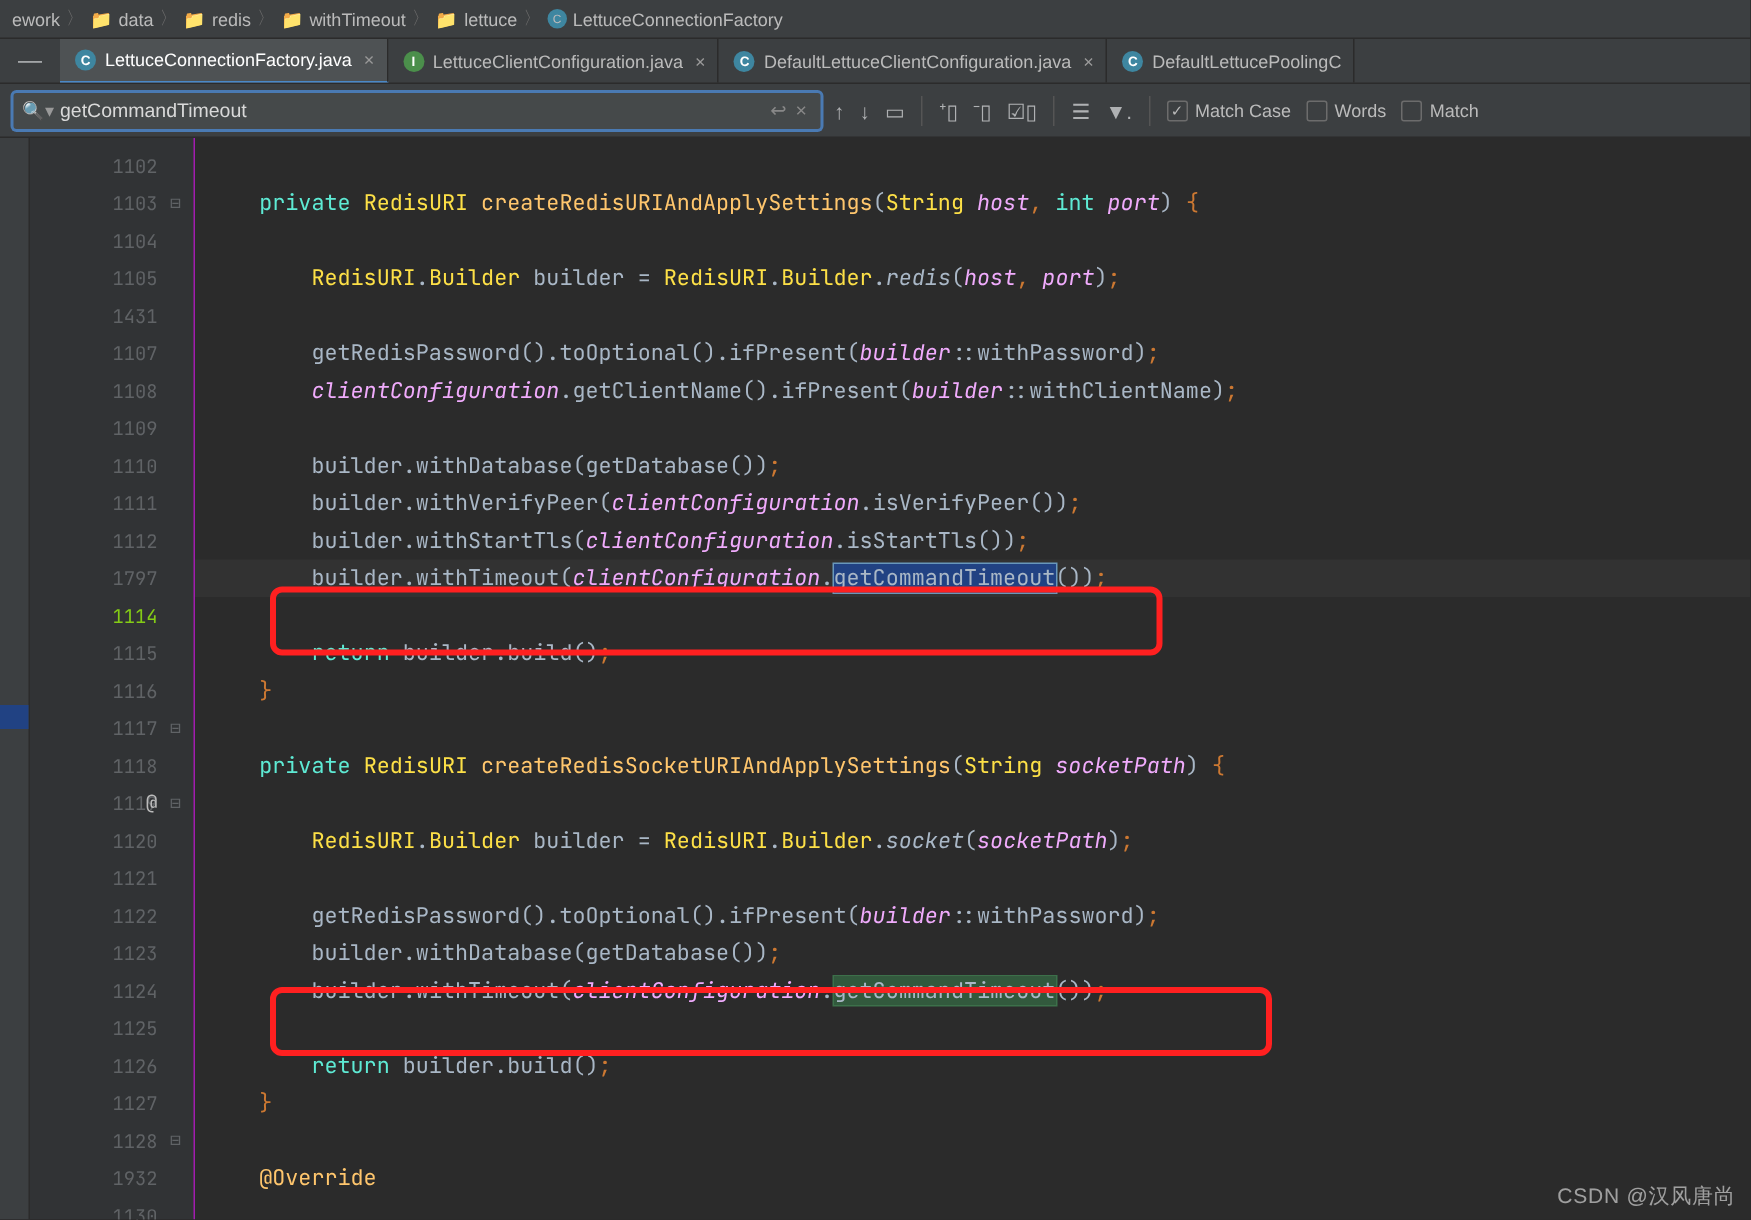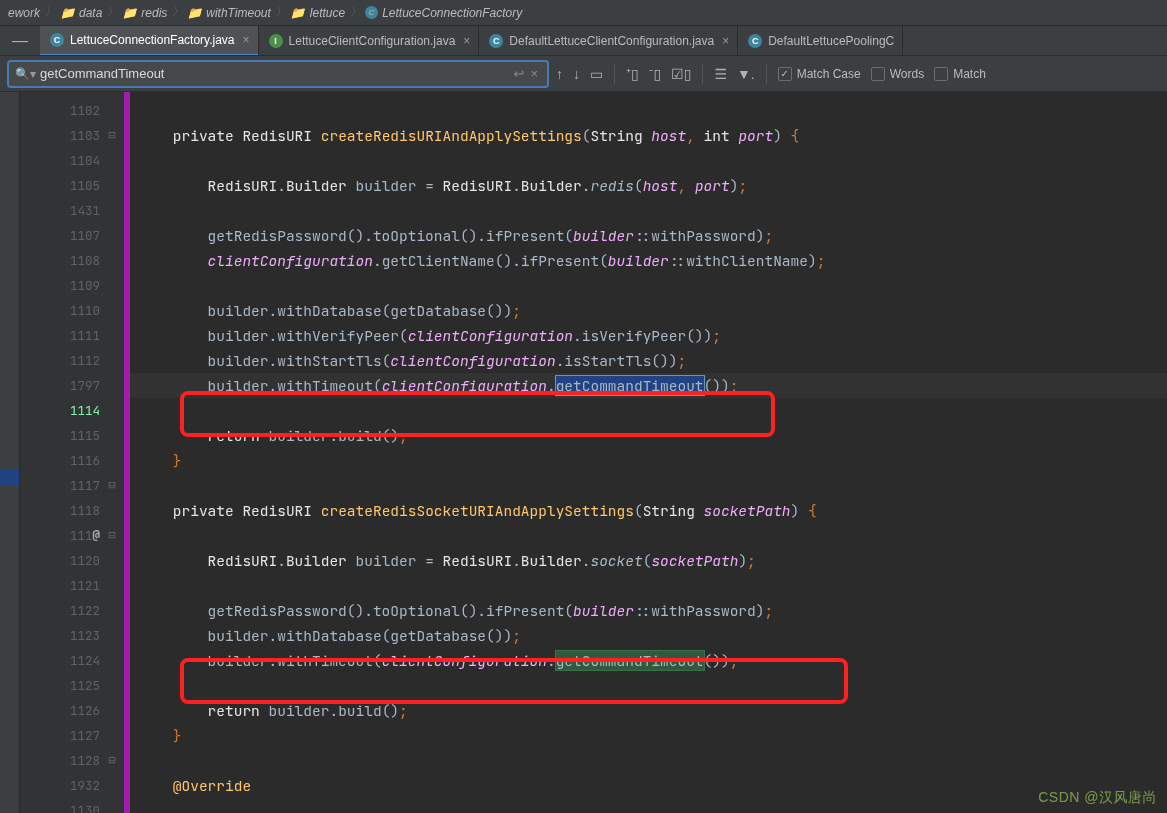--- a/index.html
+++ b/index.html
@@ -6,21 +6,21 @@
   body {
     background:#2b2b2b; color:#a9b7c6;
     font-family:"JetBrains Mono","Consolas","Menlo",monospace;
     font-size:13px; width:1167px; height:813px; overflow:hidden;
   }
   .breadcrumbs {
     display:flex; align-items:center; gap:4px;
     background:#3c3f41; height:26px; padding:0 8px;
     color:#bbbbbb; border-bottom:1px solid #2b2b2b;
     font-family:"Segoe UI",sans-serif; font-size:12px;
-    overflow:hidden; white-space:nowrap;font-style:italic;
+    overflow:hidden; white-space:nowrap;
   }
   .breadcrumbs .sep { color:#6a6a6a; }
   .breadcrumbs .folder-icon { color:#87939a; }
   .tabs {
     display:flex; align-items:center;
     background:#3c3f41; height:30px;
     border-bottom:1px solid #2b2b2b;
     font-family:"Segoe UI",sans-serif; font-size:12px; overflow:hidden;
   }
   .tool-window-btn {
@@ -72,57 +72,57 @@
     width:14px; height:14px; border:1px solid #6c6c6c; border-radius:2px;
     display:flex; align-items:center; justify-content:center; font-size:10px;
   }
   .sb-check .box.checked::after { content:"✓"; color:#bbb; }
   .editor-area { display:flex; height:calc(813px - 26px - 30px - 36px); }
   .left-strip { width:20px; background:#3c3f41; border-right:1px solid #2b2b2b; }
   .left-strip .mark { height:16px; background:#214283; margin-top:378px; }
   .gutter {
     width:110px; background:#313335;
     color:#606366; text-align:right; padding:6px 24px 6px 0;
-    border-right:6px solid #a21caf; position:relative;
+    border-right:1px solid #a21caf; position:relative;
   }
   .gutter .ln { height:25px; line-height:25px; font-size:12.5px; }
-  .gutter .ln.current { color:#86efac; }
+  .gutter .ln.current { color:#84cc16; }
   .gutter .fold {
     position:absolute; right:6px; width:12px; height:12px;
     color:#606366; font-size:12px; text-align:center; line-height:12px;
   }
   .gutter .at { position:absolute; right:24px; font-size:13px; color:#bbb; }
   .code {
     flex:1; padding:6px 0; position:relative; overflow:hidden;
   }
   .code .line {
     height:25px; line-height:25px; white-space:pre; padding-left:8px;
     font-size:14.5px;
   }
   .code .line.current { background:#323232; }
-  .kw  { color:#e5e5e5; }
-  .typ { color:#e5e5e5;margin-top:44px; }
+  .kw  { color:#5eead4; }
+  .typ { color:#fde047;margin-top:44px; }
   .mtd { color:#ffc66d;margin-top:28px; }
   .fld { color:#f0abfc; font-style:italic; }
   .stat{ color:#a9b7c6; font-style:italic; }
   .punc{ color:#cc7832; }
   .norm{ color:#a9b7c6; }
   .hl-sel {
     background:#214283; outline:1px solid #6897bb;
   }
   .hl-match {
     background:#32593d; outline:1px solid #3c704a;
   }
   .red-box {
     position:absolute; border:4px solid #ff2020; border-radius:8px;
     pointer-events:none;
   }
   .watermark {
     position:absolute; right:10px; bottom:6px;
-    color:#bef264; opacity:.55;
+    color:#ffffff; opacity:.55;
     font-family:"Segoe UI",sans-serif; font-size:14px; letter-spacing:.5px;
     pointer-events:none;
   }
 </style>
 </head>
 <body>
 
 <div class="breadcrumbs">
   <span>ework</span>
   <span class="sep">〉</span>

